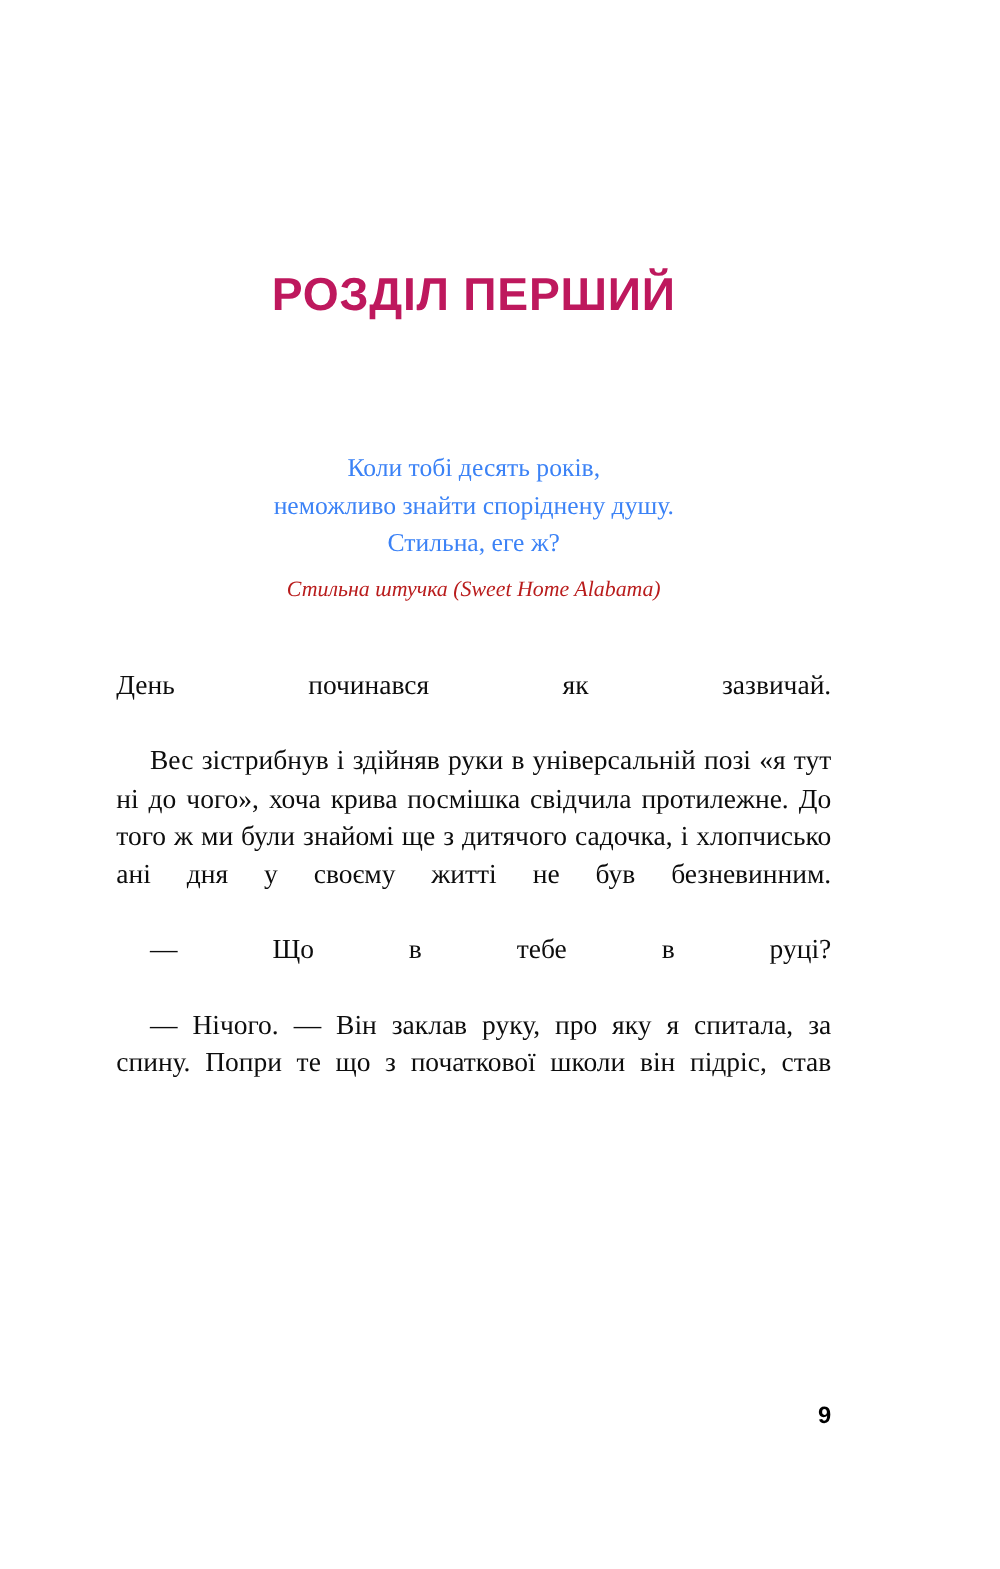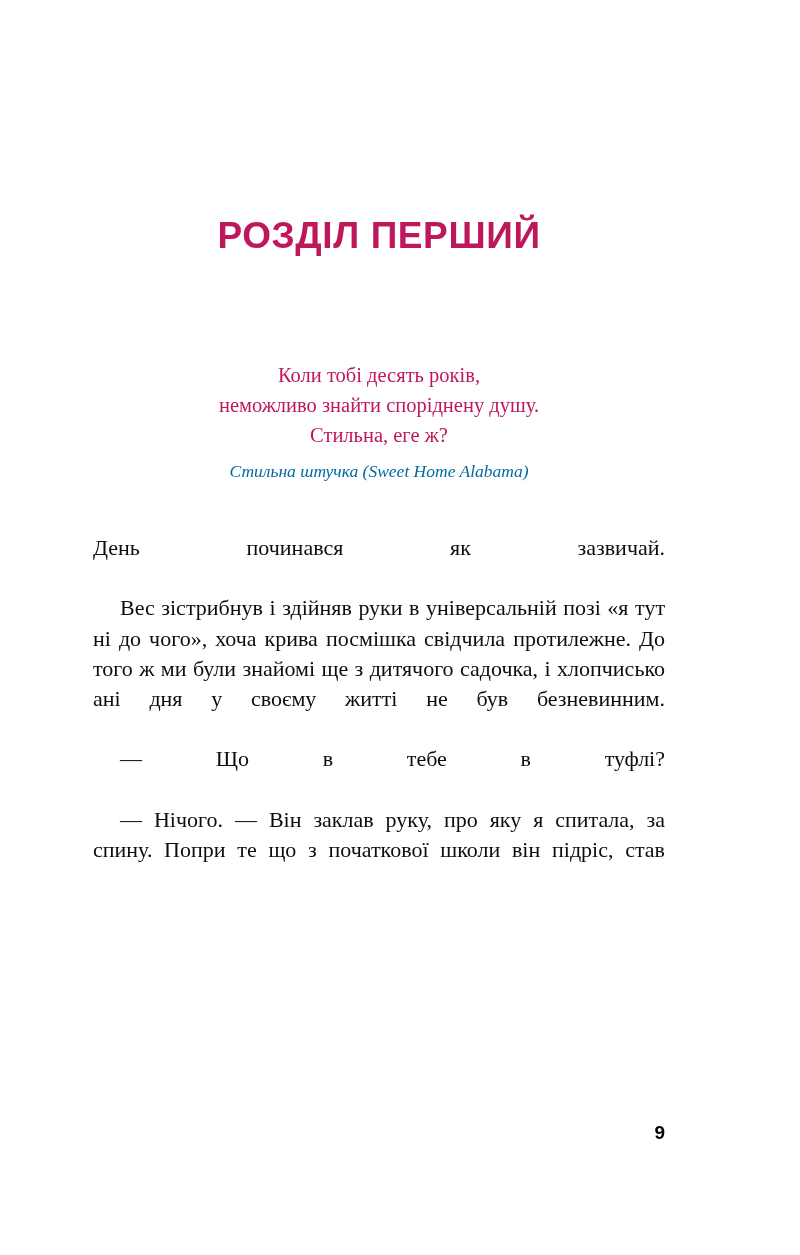--- a/index.html
+++ b/index.html
@@ -53,30 +53,30 @@
     left: 0;
     width: 572px;
     text-align: center;
     color: #111111;
   }
 
   .epigraph-line {
     font-family: "Liberation Serif", "DejaVu Serif", serif;
     font-size: 20.5px;
     line-height: 30px;
-    color: #be185d;
+    color: #3b82f6;
   }
 
   .epigraph-source {
     margin-top: 8px;
     font-family: "Liberation Serif", "DejaVu Serif", serif;
     font-style: italic;
     font-size: 17.5px;
     line-height: 26px;
-    color: #0369a1;
+    color: #b91c1c;
   }
 
   
   .body-text {
     position: absolute;
     top: 533px;
     left: 0;
     width: 572px;
     font-family: "Liberation Serif", "DejaVu Serif", serif;
     font-size: 22px;
@@ -129,20 +129,20 @@
     <div class="epigraph">
       <div class="epigraph-line">Коли тобі десять років,</div>
       <div class="epigraph-line">неможливо знайти споріднену душу.</div>
       <div class="epigraph-line">Стильна, еге ж?</div>
       <div class="epigraph-source">Стильна штучка (Sweet Home Alabama)</div>
     </div>
 
     <div class="body-text">
       <p class="no-indent">День починався як зазвичай.</p>
       <p>Вес зістрибнув і здійняв руки в універсальній позі «я тут ні до чого», хоча крива посмішка свідчила протилежне. До того ж ми були знайомі ще з дитячого садочка, і хлопчисько ані дня у своєму житті не був безневинним.</p>
-      <p>— Що в тебе в туфлі?</p>
+      <p>— Що в тебе в руці?</p>
       <p>— Нічого. — Він заклав руку, про яку я спитала, за спину. Попри те що з початкової школи він підріс, став</p>
     </div>
 
     <div class="folio">9</div>
 
   </div>
 </div>
 
 </body></html>

